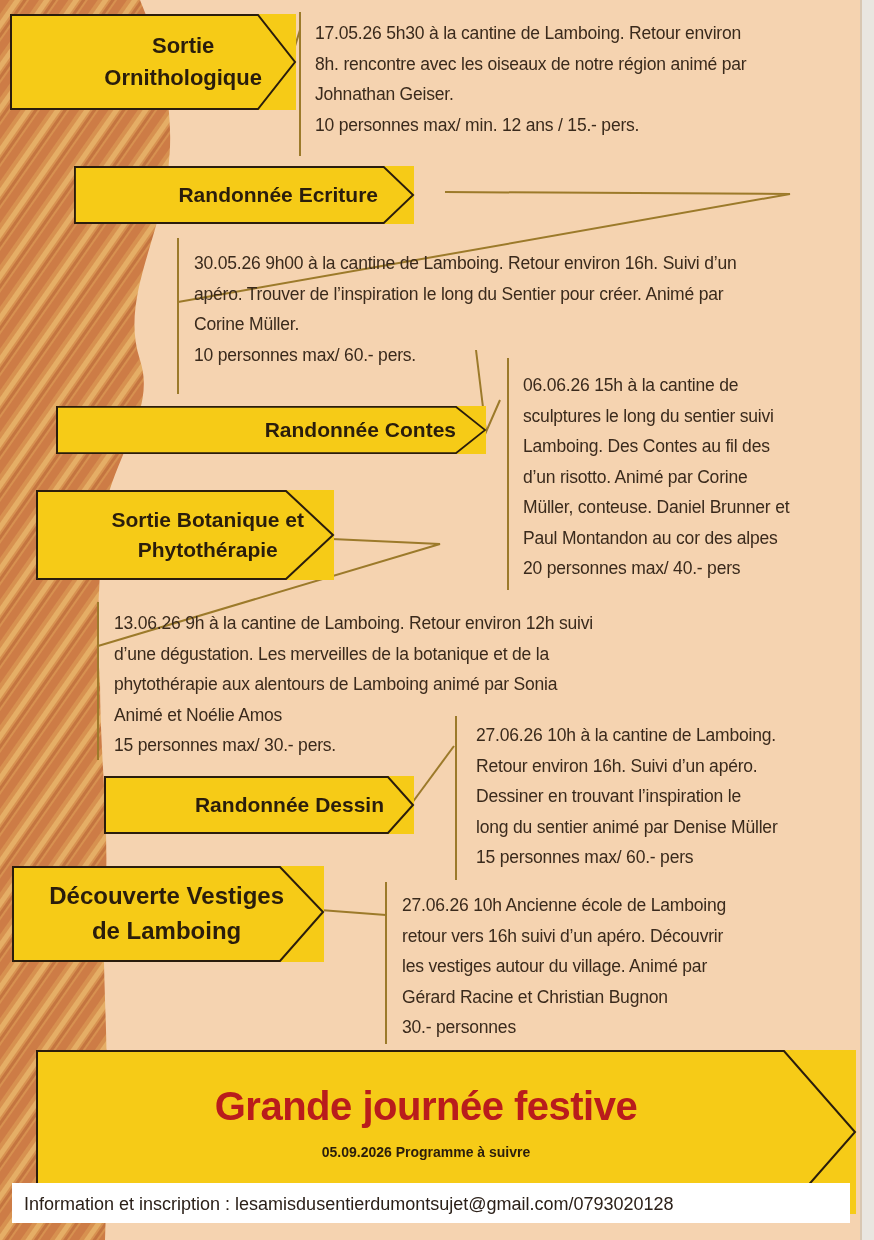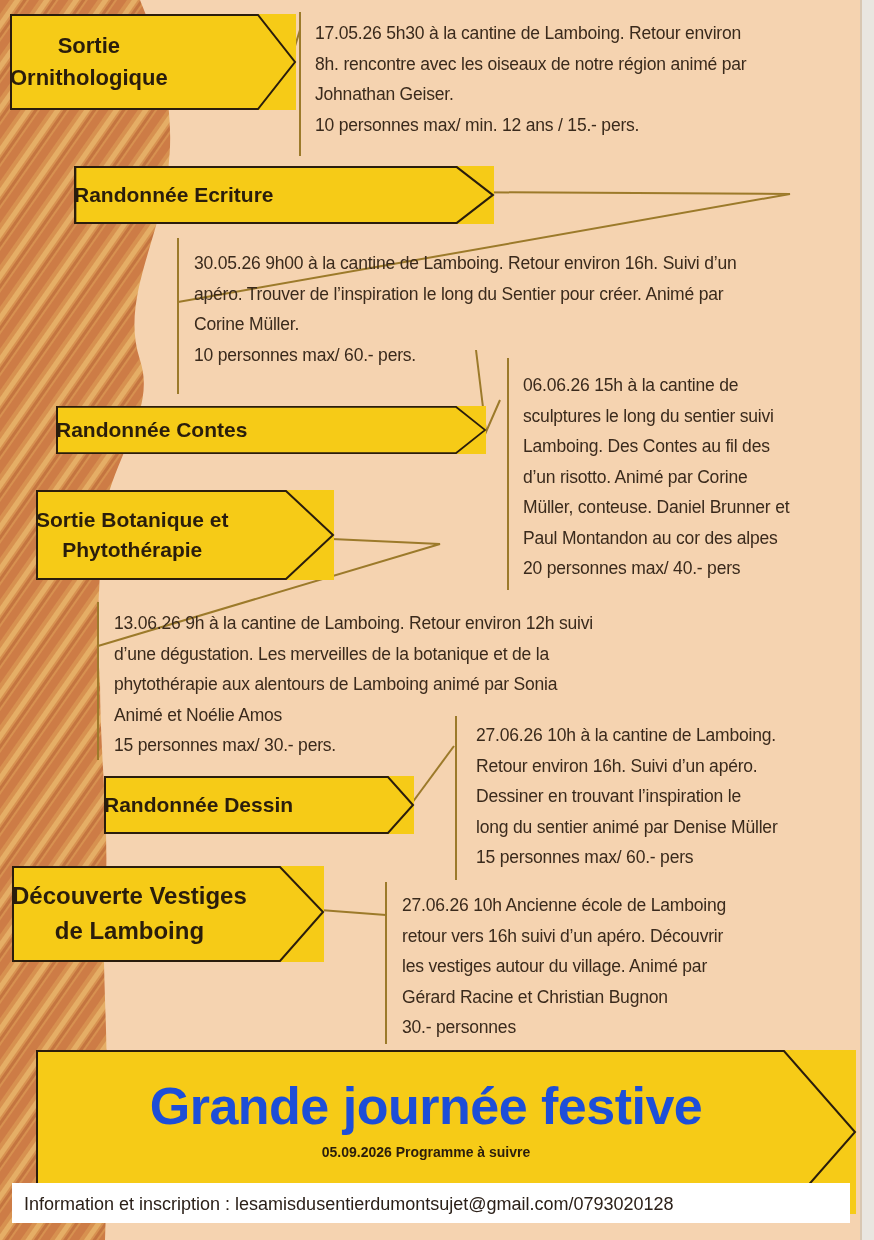--- a/index.html
+++ b/index.html
@@ -13,21 +13,21 @@
   }
   .texture-mask {
     position: absolute; left: 0; top: 0; width: 874px; height: 1240px;
   }
   .sign {
     position: absolute;
     background: #f6cb17;
     color: #2a1d0c;
     font-weight: bold;
     text-align: center;
-    display: flex; align-items: center; justify-content: flex-start;
+    display: flex; align-items: center; justify-content: flex-end;
     line-height: 1.45;
   }
   .sign svg.shape { position: absolute; left: 0; top: 0; width: 100%; height: 100%; overflow: visible; }
   .sign span { position: relative; z-index: 1; }
   .desc {
     position: absolute;
     color: #3a2a1c;
     font-size: 17.5px;
     line-height: 30.5px;
     letter-spacing: -0.2px;
@@ -84,21 +84,21 @@
       <span style="display:block">Ornithologique</span>
     </span>
   </div>
   <div class="desc" style="left:315px;top:18px;">
     <p>17.05.26 5h30 à la cantine de Lamboing. Retour environ</p>
     <p>8h. rencontre avec les oiseaux de notre région animé par</p>
     <p>Johnathan Geiser.</p>
     <p>10 personnes max/ min. 12 ans / 15.- pers.</p>
   </div>
 
-  <div class="sign" style="left:74px;top:166px;width:420px;height:58px;font-size:21px;padding-right:20px;">
+  <div class="sign" style="left:74px;top:166px;width:340px;height:58px;font-size:21px;padding-right:36px;">
     <svg class="shape" viewBox="0 0 360 58" preserveAspectRatio="none">
         <polygon points="1,1 328,1 359,29 328,57 1,57" fill="#f6cb17" stroke="#2a1d0c" stroke-width="2"></polygon>
       </svg>
     <span>Randonnée Ecriture</span>
   </div>
   <div class="desc" style="left:194px;top:248px;">
     <p>30.05.26 9h00 à la cantine de Lamboing. Retour environ 16h. Suivi d’un</p>
     <p>apéro. Trouver de l’inspiration le long du Sentier pour créer. Animé par</p>
     <p>Corine Müller.</p>
     <p>10 personnes max/ 60.- pers.</p>
@@ -165,20 +165,20 @@
     <p>retour vers 16h suivi d’un apéro. Découvrir</p>
     <p>les vestiges autour du village. Animé par</p>
     <p>Gérard Racine et Christian Bugnon</p>
     <p>30.- personnes</p>
   </div>
 
   <div class="sign" style="left:36px;top:1050px;width:820px;height:164px;flex-direction:column;justify-content:flex-start;padding:24px 40px 0 0;">
     <svg class="shape" viewBox="0 0 820 164" preserveAspectRatio="none">
         <polygon points="1,1 748,1 819,82 748,163 1,163" fill="#f6cb17" stroke="#2a1d0c" stroke-width="2"></polygon>
       </svg>
-    <span style="font-size:52px;line-height:64px;letter-spacing:-0.5px;color:#1d4ed8;">Grande journée festive</span>
+    <span style="font-size:40px;line-height:64px;letter-spacing:-0.5px;color:#b91c1c;">Grande journée festive</span>
     <span style="font-size:14px;line-height:20px;margin-top:4px;color:#2a1d0c;">05.09.2026 Programme à suivre</span>
   </div>
 
   <div class="footer">
     <span>Information et inscription : lesamisdusentierdumontsujet@gmail.com/0793020128</span>
   </div>
 </div>
 
 </body></html>

